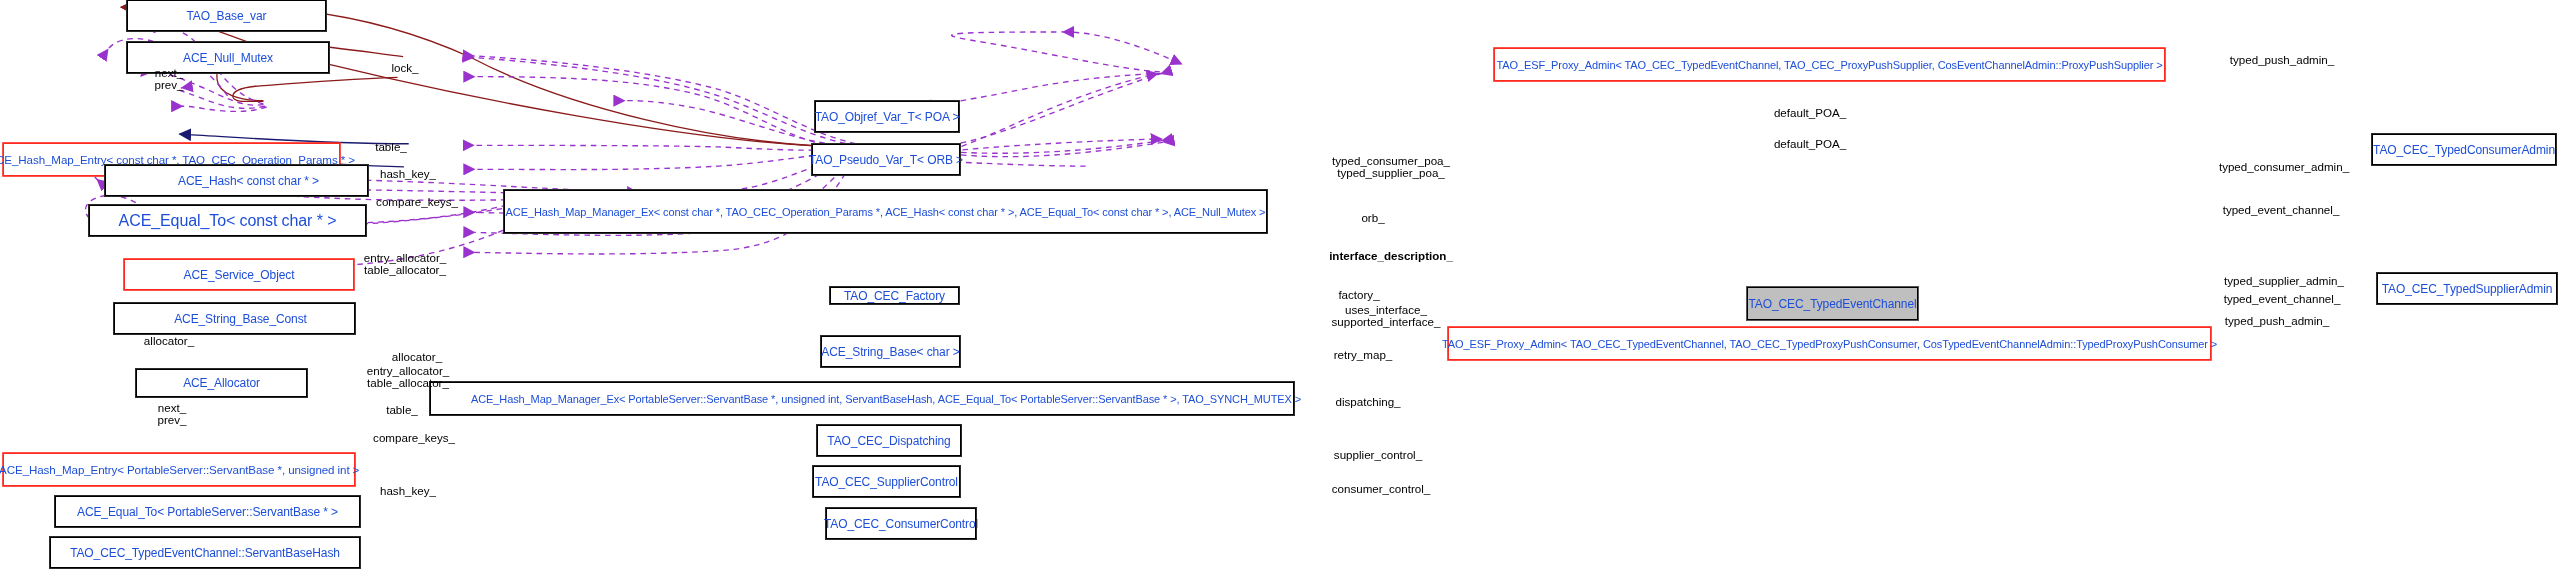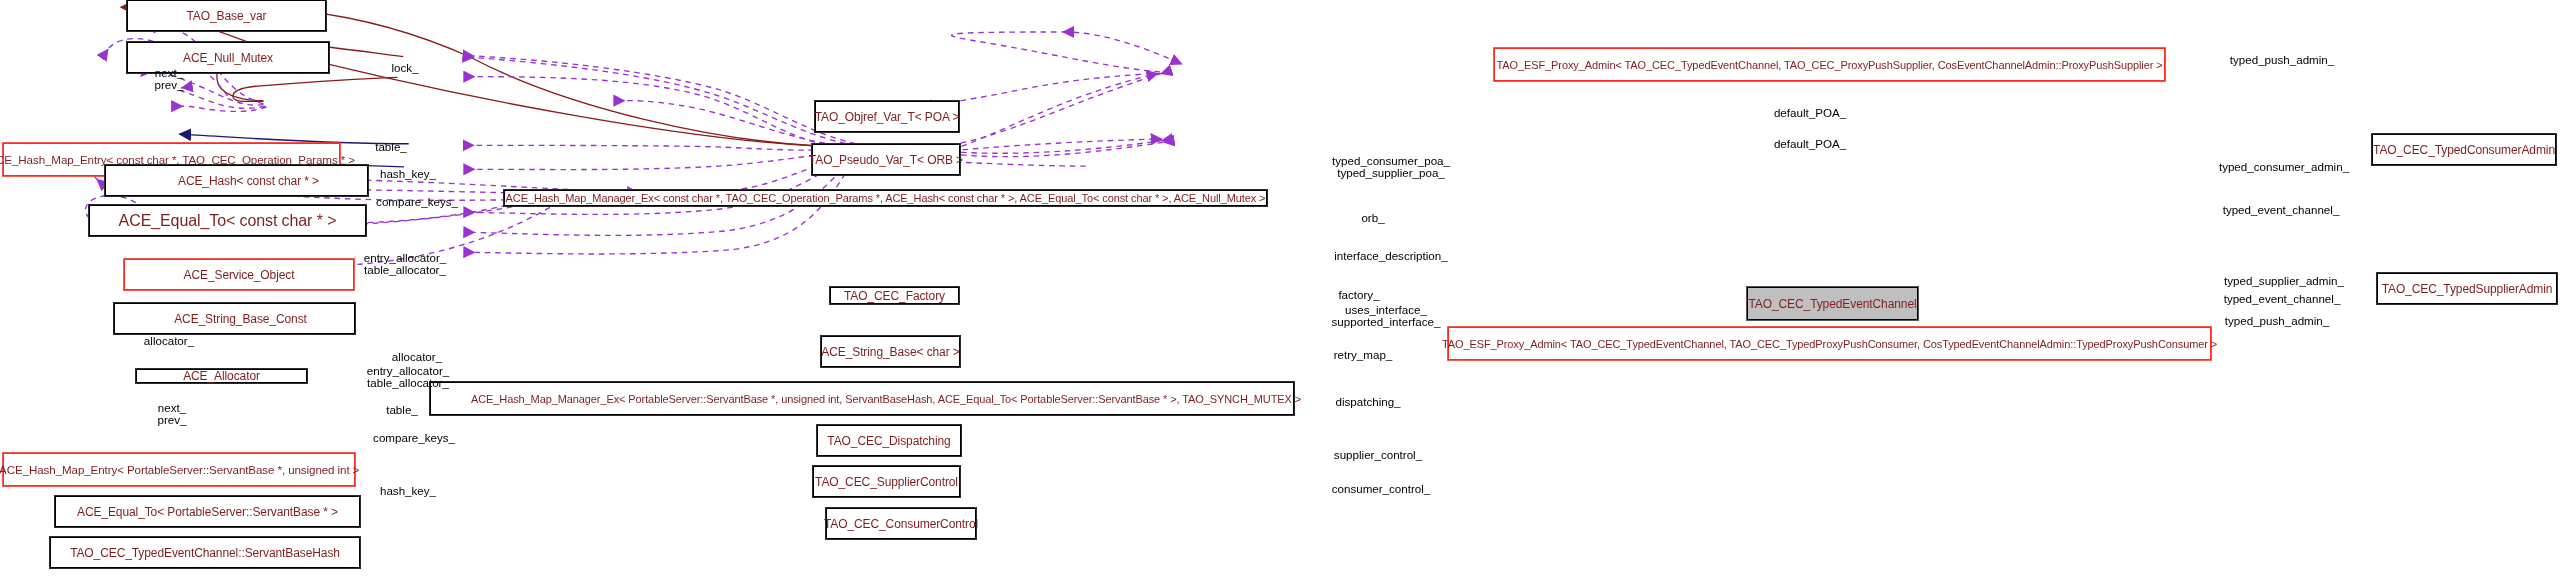--- a/index.html
+++ b/index.html
@@ -12,21 +12,21 @@
   }
   svg.edges{position:absolute;left:0;top:0;width:2576px;height:579px;}
   .node{
     position:absolute;
     box-sizing:border-box;
     background:#ffffff;
     border:0.8px solid #000000;
     outline:0.8px solid #2b2b2b;
     display:flex;align-items:center;justify-content:center;
     white-space:nowrap;
-    color:#7f1d1d;
+    color:#1d4ed8;
     letter-spacing:-0.1px;
     z-index:5;
   }
   .node.red{border:0.8px solid #ff2a1f;outline:none;box-shadow:0 0 0 0.8px #ff2a1f;}
   .node.shaded{background:#bfbfbf;border:0.8px solid #000;outline:0.8px solid #555;}
   .node .lbl{display:block;padding:0 4.8px;}
   .edgelabel{
     position:absolute;
     color:#000000;
     white-space:nowrap;
@@ -134,39 +134,39 @@
       </div>
       <div class="node" style="left: 89px; top: 205px; width: 277px; height: 31px; font-size: 16px;">
         <span class="lbl">ACE_Equal_To&lt; const char * &gt;</span>
       </div>
       <div class="node red" style="left: 124px; top: 259px; width: 230px; height: 31px; font-size: 12px;">
         <span class="lbl">ACE_Service_Object</span>
       </div>
       <div class="node" style="left: 114px; top: 303px; width: 241px; height: 31px; font-size: 12px; padding-left: 12px;">
         <span class="lbl">ACE_String_Base_Const</span>
       </div>
-      <div class="node" style="left: 136px; top: 369px; width: 171px; height: 14px; font-size: 12px;">
+      <div class="node" style="left: 136px; top: 369px; width: 171px; height: 28px; font-size: 12px;">
         <span class="lbl">ACE_Allocator</span>
       </div>
       <div class="node red" style="left: 3.2px; top: 453px; width: 352px; height: 33px; font-size: 11.6px;">
         <span class="lbl">ACE_Hash_Map_Entry&lt; PortableServer::ServantBase *, unsigned int &gt;</span>
       </div>
       <div class="node" style="left: 55px; top: 496px; width: 305px; height: 31px; font-size: 12px;">
         <span class="lbl">ACE_Equal_To&lt; PortableServer::ServantBase * &gt;</span>
       </div>
       <div class="node" style="left: 50px; top: 537px; width: 310px; height: 31px; font-size: 12px;">
         <span class="lbl">TAO_CEC_TypedEventChannel::ServantBaseHash</span>
       </div>
       <div class="node" style="left: 815px; top: 101px; width: 144px; height: 31px; font-size: 12px;">
         <span class="lbl">TAO_Objref_Var_T&lt; POA &gt;</span>
       </div>
       <div class="node" style="left: 812px; top: 144px; width: 148px; height: 31px; font-size: 12px;">
         <span class="lbl">TAO_Pseudo_Var_T&lt; ORB &gt;</span>
       </div>
-      <div class="node" style="left: 504px; top: 190px; width: 763px; height: 16px; font-size: 11px;">
+      <div class="node" style="left: 504px; top: 190px; width: 763px; height: 43px; font-size: 11px;">
         <span class="lbl">ACE_Hash_Map_Manager_Ex&lt; const char *, TAO_CEC_Operation_Params *, ACE_Hash&lt; const char * &gt;, ACE_Equal_To&lt; const char * &gt;, ACE_Null_Mutex &gt;</span>
       </div>
       <div class="node" style="left: 830px; top: 287px; width: 129px; height: 17px; font-size: 12px;">
         <span class="lbl">TAO_CEC_Factory</span>
       </div>
       <div class="node" style="left: 821px; top: 336px; width: 139px; height: 31px; font-size: 12px;">
         <span class="lbl">ACE_String_Base&lt; char &gt;</span>
       </div>
       <div class="node" style="left: 430px; top: 382px; width: 864px; height: 33px; font-size: 11px; padding-left: 48px;">
         <span class="lbl">ACE_Hash_Map_Manager_Ex&lt; PortableServer::ServantBase *, unsigned int, ServantBaseHash, ACE_Equal_To&lt; PortableServer::ServantBase * &gt;, TAO_SYNCH_MUTEX &gt;</span>
@@ -210,21 +210,21 @@
       <div class="edgelabel" style="left: 408px; top: 377px; transform: translate(-50%, -50%); font-size: 11.6px; text-align: center; white-space: pre;">entry_allocator_
 table_allocator_</div>
       <div class="edgelabel" style="left: 402px; top: 410px; transform: translate(-50%, -50%); font-size: 11.6px; text-align: center; white-space: pre;">table_</div>
       <div class="edgelabel" style="left: 172px; top: 414px; transform: translate(-50%, -50%); font-size: 11.6px; text-align: center; white-space: pre;">next_
 prev_</div>
       <div class="edgelabel" style="left: 414px; top: 438px; transform: translate(-50%, -50%); font-size: 11.6px; text-align: center; white-space: pre;">compare_keys_</div>
       <div class="edgelabel" style="left: 408px; top: 491px; transform: translate(-50%, -50%); font-size: 11.6px; text-align: center; white-space: pre;">hash_key_</div>
       <div class="edgelabel" style="left: 1391px; top: 167px; transform: translate(-50%, -50%); font-size: 11.6px; text-align: center; white-space: pre;">typed_consumer_poa_
 typed_supplier_poa_</div>
       <div class="edgelabel" style="left: 1373px; top: 218px; transform: translate(-50%, -50%); font-size: 11.6px; text-align: center; white-space: pre;">orb_</div>
-      <div class="edgelabel" style="left: 1391px; top: 256px; transform: translate(-50%, -50%); font-size: 11.6px; text-align: center; white-space: pre;">interface_description_</div>
+      <div class="edgelabel" style="left: 1391px; top: 256px; transform: translate(-50%, -50%); font-size: 11.6px; text-align: center; white-space: pre; font-weight: bold;">interface_description_</div>
       <div class="edgelabel" style="left: 1359px; top: 295px; transform: translate(-50%, -50%); font-size: 11.6px; text-align: center; white-space: pre;">factory_</div>
       <div class="edgelabel" style="left: 1386px; top: 316px; transform: translate(-50%, -50%); font-size: 11.6px; text-align: center; white-space: pre;">uses_interface_
 supported_interface_</div>
       <div class="edgelabel" style="left: 1363px; top: 355px; transform: translate(-50%, -50%); font-size: 11.6px; text-align: center; white-space: pre;">retry_map_</div>
       <div class="edgelabel" style="left: 1368px; top: 402px; transform: translate(-50%, -50%); font-size: 11.6px; text-align: center; white-space: pre;">dispatching_</div>
       <div class="edgelabel" style="left: 1378px; top: 455px; transform: translate(-50%, -50%); font-size: 11.6px; text-align: center; white-space: pre;">supplier_control_</div>
       <div class="edgelabel" style="left: 1381px; top: 489px; transform: translate(-50%, -50%); font-size: 11.6px; text-align: center; white-space: pre;">consumer_control_</div>
       <div class="edgelabel" style="left: 1810px; top: 113px; transform: translate(-50%, -50%); font-size: 11.6px; text-align: center; white-space: pre;">default_POA_</div>
       <div class="edgelabel" style="left: 1810px; top: 144px; transform: translate(-50%, -50%); font-size: 11.6px; text-align: center; white-space: pre;">default_POA_</div>
       <div class="edgelabel" style="left: 2282px; top: 60px; transform: translate(-50%, -50%); font-size: 11.6px; text-align: center; white-space: pre;">typed_push_admin_</div>

